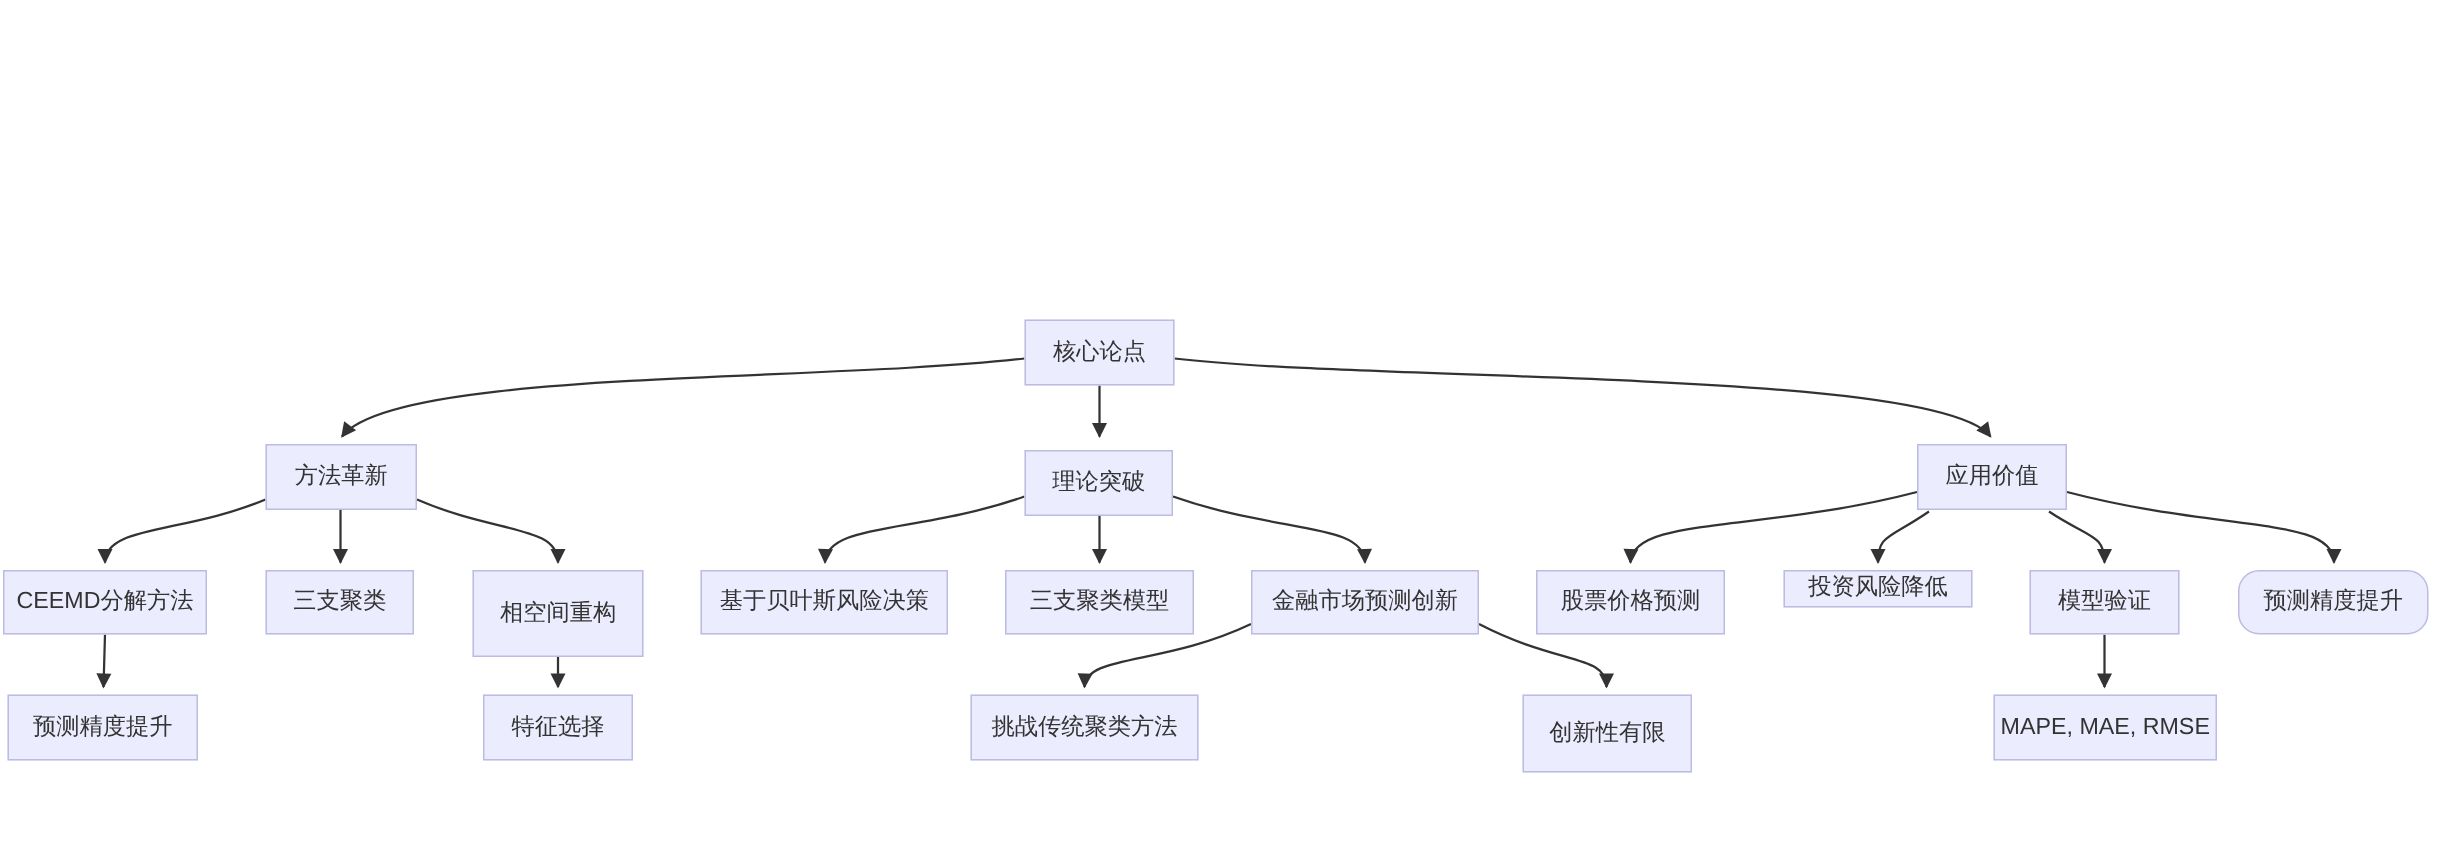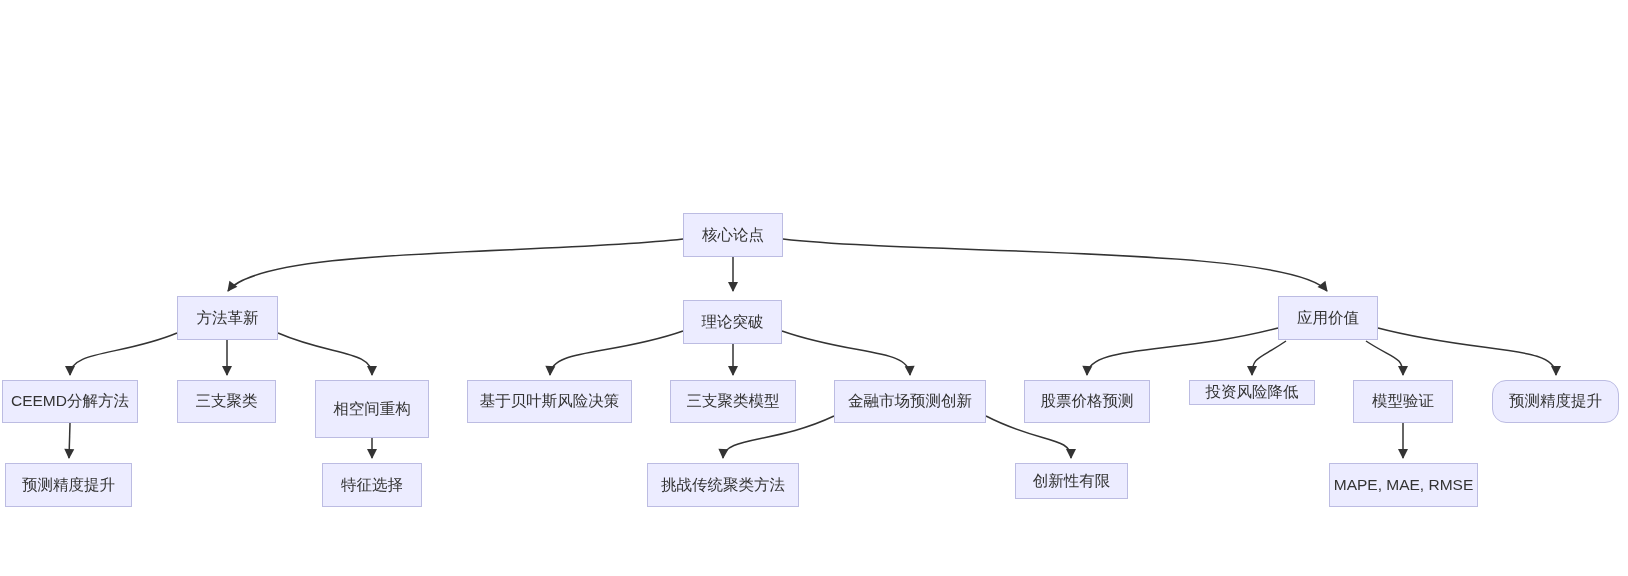--- a/index.html
+++ b/index.html
@@ -91,16 +91,16 @@
       <div class="node" style="left: 467px; top: 380px; width: 165px; height: 43px;">基于贝叶斯风险决策</div>
       <div class="node" style="left: 670px; top: 380px; width: 126px; height: 43px;">三支聚类模型</div>
       <div class="node" style="left: 834px; top: 380px; width: 152px; height: 43px;">金融市场预测创新</div>
       <div class="node" style="left: 1024px; top: 380px; width: 126px; height: 43px;">股票价格预测</div>
       <div class="node" style="left: 1189px; top: 380px; width: 126px; height: 25px;">投资风险降低</div>
       <div class="node" style="left: 1353px; top: 380px; width: 100px; height: 43px;">模型验证</div>
       <div class="node" style="left: 1492px; top: 380px; width: 127px; height: 43px; border-radius: 14px;">预测精度提升</div>
       <div class="node" style="left: 5px; top: 463px; width: 127px; height: 44px;">预测精度提升</div>
       <div class="node" style="left: 322px; top: 463px; width: 100px; height: 44px;">特征选择</div>
       <div class="node" style="left: 647px; top: 463px; width: 152px; height: 44px;">挑战传统聚类方法</div>
-      <div class="node" style="left: 1015px; top: 463px; width: 113px; height: 36px;">创新性有限</div>
+      <div class="node" style="left: 1015px; top: 463px; width: 113px; height: 52px;">创新性有限</div>
       <div class="node" style="left: 1329px; top: 463px; width: 149px; height: 44px;">MAPE, MAE, RMSE</div>
     </div>
 </div>
 
 </body></html>

